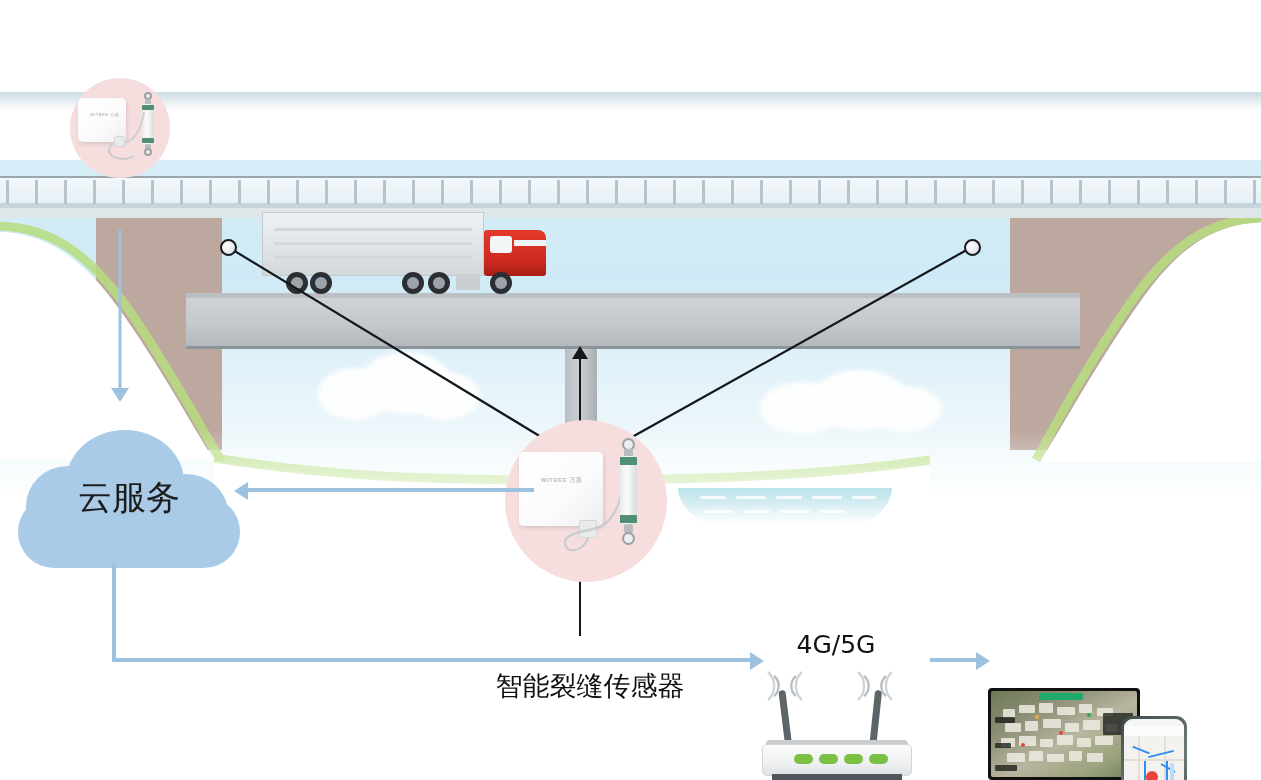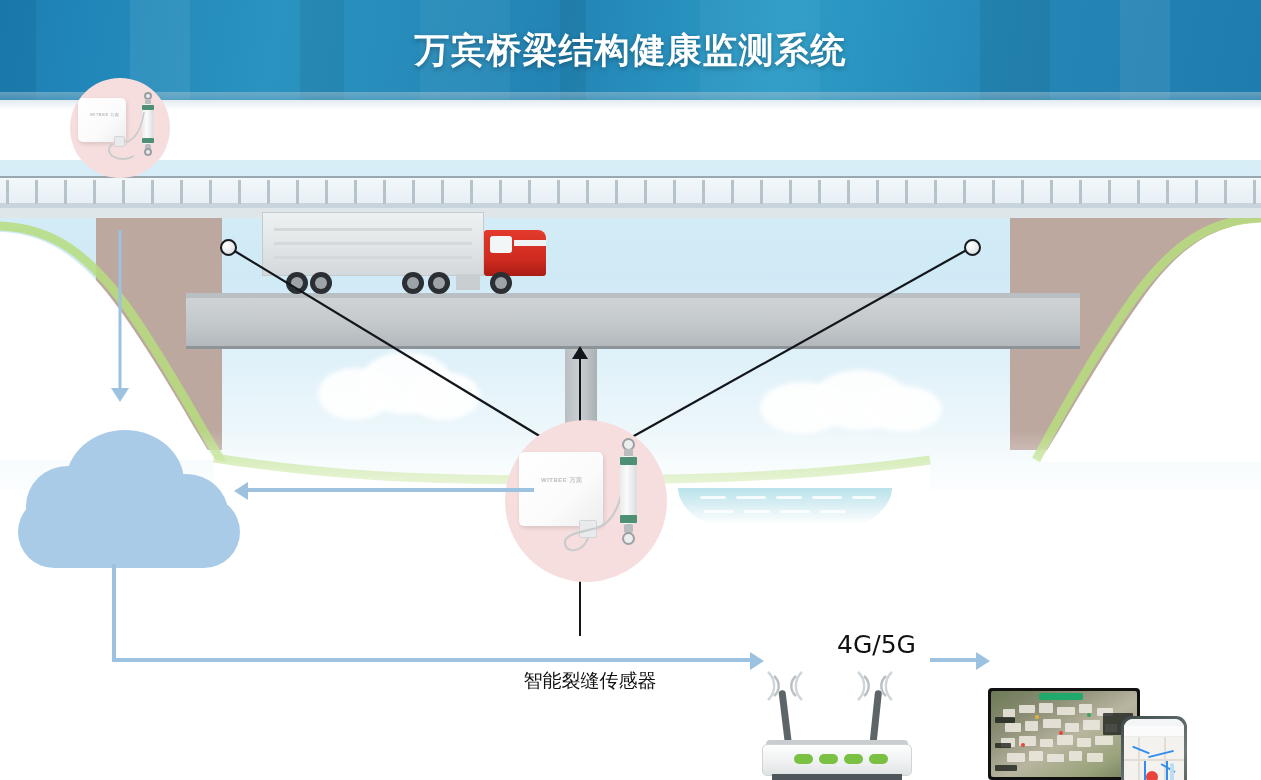--- a/index.html
+++ b/index.html
@@ -123,24 +123,24 @@
   .flowhead{position:absolute;width:0;height:0;}
   .flowhead.left{border-top:9px solid transparent;border-bottom:9px solid transparent;border-right:14px solid #9cc2e0;}
   .flowhead.right{border-top:9px solid transparent;border-bottom:9px solid transparent;border-left:14px solid #9cc2e0;}
   .flowhead.down{border-left:9px solid transparent;border-right:9px solid transparent;border-top:14px solid #9cc2e0;}
 
   
   .sensor-label{
     position:absolute;left:420px;top:568px;width:340px;text-align:center;
     color:#111;line-height:1.32;font-family:"DejaVu Sans","Liberation Sans",sans-serif;
   }
-  .sensor-label .cn{font-size:19px;display:block;}
+  .sensor-label .cn{font-size:27px;display:block;}
   .sensor-label .model{font-size:26px;display:block;letter-spacing:.5px;}
   .net-label{
-    position:absolute;left:756px;top:530px;width:160px;text-align:right;
+    position:absolute;left:756px;top:530px;width:160px;text-align:center;
     font-size:25px;color:#111;font-family:"DejaVu Sans","Liberation Sans",sans-serif;
   }
 
   
   .router{position:absolute;left:752px;top:570px;width:170px;height:120px;}
   .rt-body{position:absolute;left:10px;top:74px;width:150px;height:32px;
     background:linear-gradient(to bottom,#fdfdfd,#eef0f1 60%,#dfe2e3);border-radius:5px;border:1px solid #d0d4d6;box-sizing:border-box;}
   .rt-base{position:absolute;left:20px;top:104px;width:130px;height:10px;background:#4e565b;border-radius:0 0 5px 5px;}
   .rt-top{position:absolute;left:14px;top:70px;width:142px;height:9px;background:#c9cdcf;border-radius:4px 4px 0 0;}
   .led{position:absolute;top:84px;width:19px;height:10px;border-radius:5px;background:#7ac043;}
@@ -170,31 +170,20 @@
   .ground-fade{
     position:absolute;left:0;top:330px;width:1261px;height:120px;
     background:linear-gradient(to bottom,rgba(255,255,255,0),#ffffff 78%);
   }
 </style>
 </head>
 <body>
 
 <div id="stage">
 
-  <div class="header">
-    <div class="glass" style="left:130px;width:60px;"></div>
-    <div class="glass dark" style="left:300px;width:44px;"></div>
-    <div class="glass" style="left:420px;width:90px;opacity:.6;"></div>
-    <div class="glass dark" style="left:560px;width:26px;"></div>
-    <div class="glass" style="left:700px;width:120px;opacity:.5;"></div>
-    <div class="glass dark" style="left:980px;width:70px;"></div>
-    <div class="glass" style="left:1120px;width:50px;"></div>
-    <div class="glass dark" style="left:0px;width:36px;"></div>
-    <div class="header-title">万宾桥梁结构健康监测系统</div>
-  </div>
   <div class="header-bottom-fade"></div>
 
   <div class="scene">
 
     <div class="sky"></div>
     <div class="cloudpuff" style="left:318px;top:268px;width:74px;height:52px;"></div>
     <div class="cloudpuff" style="left:360px;top:252px;width:92px;height:62px;"></div>
     <div class="cloudpuff" style="left:408px;top:272px;width:72px;height:48px;"></div>
     <div class="cloudpuff" style="left:760px;top:282px;width:84px;height:52px;"></div>
     <div class="cloudpuff" style="left:812px;top:270px;width:96px;height:60px;"></div>
@@ -361,20 +350,21 @@
     <div class="sensor-label">
       <span class="cn">智能裂缝传感器</span>
     </div>
 
     <div class="cloudsvc">
       <div class="lobe" style="left:48px;top:0px;width:118px;height:104px;"></div>
       <div class="lobe" style="left:8px;top:36px;width:84px;height:80px;"></div>
       <div class="lobe" style="left:126px;top:44px;width:84px;height:78px;"></div>
       <div class="base" style="left:0px;top:66px;width:222px;height:72px;"></div>
     </div>
+    <div class="cloud-label">云服务</div>
 
     <div class="flowline" style="left:248px;top:388px;width:286px;height:4px;"></div>
     <div class="flowhead left" style="left:234px;top:382px;"></div>
 
     <div class="flowline" style="left:112px;top:464px;width:4px;height:98px;"></div>
 
     <div class="flowline" style="left:112px;top:558px;width:640px;height:4px;"></div>
     <div class="flowhead right" style="left:750px;top:552px;"></div>
 
     <div class="flowline" style="left:930px;top:558px;width:48px;height:4px;"></div>

